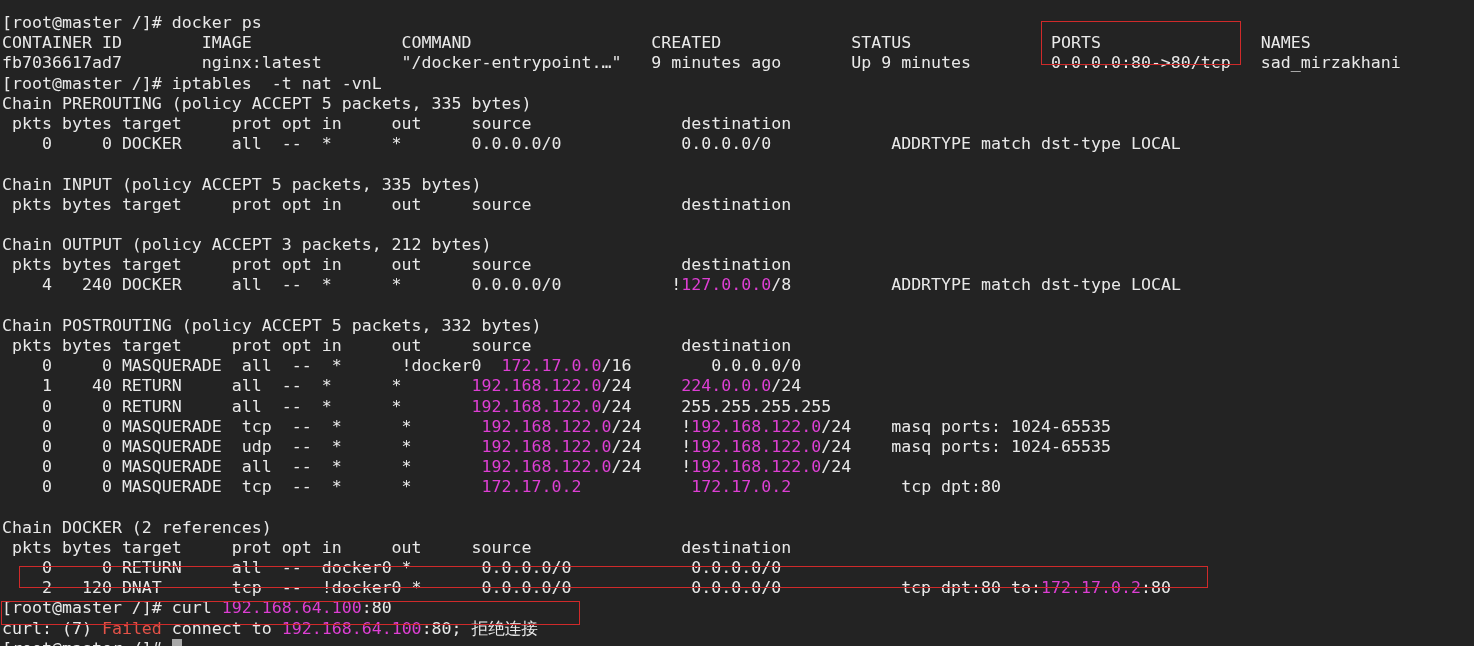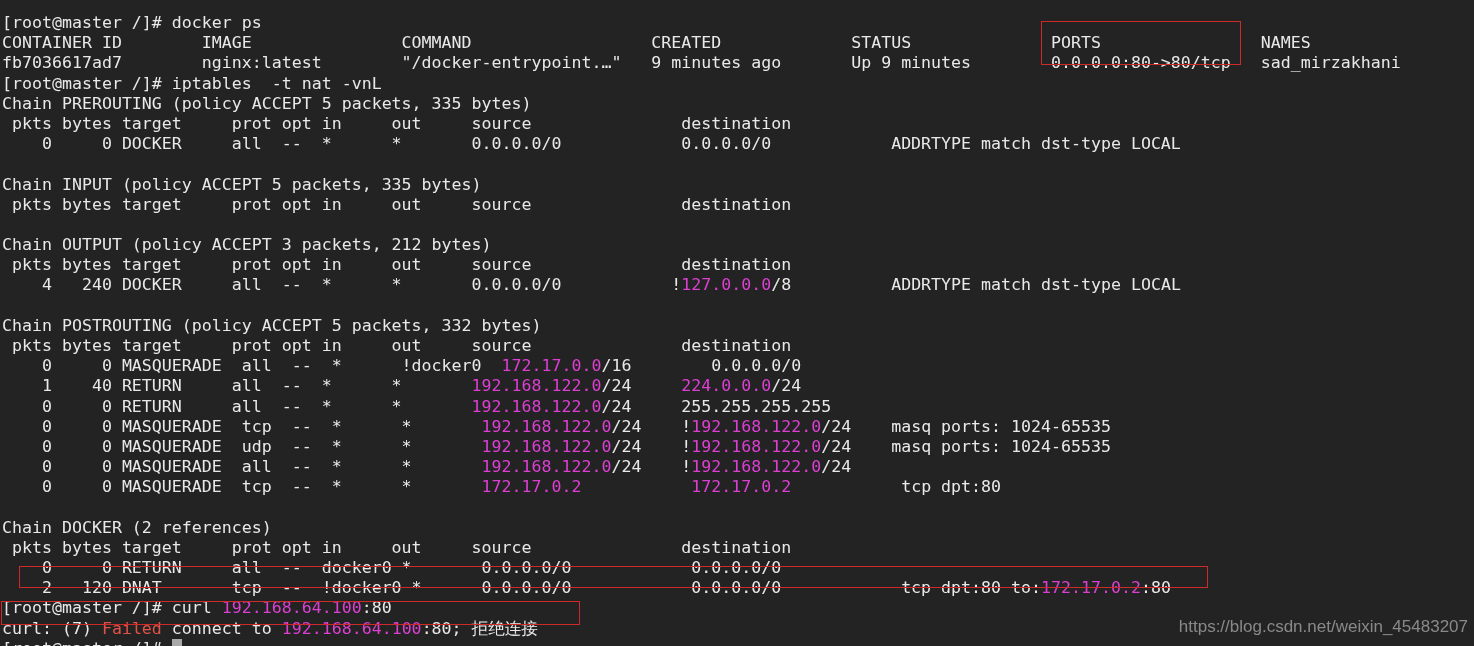--- a/index.html
+++ b/index.html
@@ -34,14 +34,13 @@
   }
 </style>
 </head>
 <body>
 
 <div class="screen">
   <pre class="term"><div class="line"><span>[root@master /]# docker ps</span></div><div class="line"><span>CONTAINER ID        IMAGE               COMMAND                  CREATED             STATUS              PORTS                NAMES</span></div><div class="line"><span>fb7036617ad7        nginx:latest        "/docker-entrypoint.…"   9 minutes ago       Up 9 minutes        0.0.0.0:80-&gt;80/tcp   sad_mirzakhani</span></div><div class="line"><span>[root@master /]# iptables  -t nat -vnL</span></div><div class="line"><span>Chain PREROUTING (policy ACCEPT 5 packets, 335 bytes)</span></div><div class="line"><span> pkts bytes target     prot opt in     out     source               destination</span></div><div class="line"><span>    0     0 DOCKER     all  --  *      *       0.0.0.0/0            0.0.0.0/0            ADDRTYPE match dst-type LOCAL</span></div><div class="line"></div><div class="line"><span>Chain INPUT (policy ACCEPT 5 packets, 335 bytes)</span></div><div class="line"><span> pkts bytes target     prot opt in     out     source               destination</span></div><div class="line"></div><div class="line"><span>Chain OUTPUT (policy ACCEPT 3 packets, 212 bytes)</span></div><div class="line"><span> pkts bytes target     prot opt in     out     source               destination</span></div><div class="line"><span>    4   240 DOCKER     all  --  *      *       0.0.0.0/0           !</span><span class="m">127.0.0.0</span><span>/8          ADDRTYPE match dst-type LOCAL</span></div><div class="line"></div><div class="line"><span>Chain POSTROUTING (policy ACCEPT 5 packets, 332 bytes)</span></div><div class="line"><span> pkts bytes target     prot opt in     out     source               destination</span></div><div class="line"><span>    0     0 MASQUERADE  all  --  *      !docker0  </span><span class="m">172.17.0.0</span><span>/16        0.0.0.0/0</span></div><div class="line"><span>    1    40 RETURN     all  --  *      *       </span><span class="m">192.168.122.0</span><span>/24     </span><span class="m">224.0.0.0</span><span>/24</span></div><div class="line"><span>    0     0 RETURN     all  --  *      *       </span><span class="m">192.168.122.0</span><span>/24     255.255.255.255</span></div><div class="line"><span>    0     0 MASQUERADE  tcp  --  *      *       </span><span class="m">192.168.122.0</span><span>/24    !</span><span class="m">192.168.122.0</span><span>/24    masq ports: 1024-65535</span></div><div class="line"><span>    0     0 MASQUERADE  udp  --  *      *       </span><span class="m">192.168.122.0</span><span>/24    !</span><span class="m">192.168.122.0</span><span>/24    masq ports: 1024-65535</span></div><div class="line"><span>    0     0 MASQUERADE  all  --  *      *       </span><span class="m">192.168.122.0</span><span>/24    !</span><span class="m">192.168.122.0</span><span>/24</span></div><div class="line"><span>    0     0 MASQUERADE  tcp  --  *      *       </span><span class="m">172.17.0.2</span><span>           </span><span class="m">172.17.0.2</span><span>           tcp dpt:80</span></div><div class="line"></div><div class="line"><span>Chain DOCKER (2 references)</span></div><div class="line"><span> pkts bytes target     prot opt in     out     source               destination</span></div><div class="line"><span>    0     0 RETURN     all  --  docker0 *       0.0.0.0/0            0.0.0.0/0</span></div><div class="line"><span>    2   120 DNAT       tcp  --  !docker0 *      0.0.0.0/0            0.0.0.0/0            tcp dpt:80 to:</span><span class="m">172.17.0.2</span><span>:80</span></div><div class="line"><span>[root@master /]# curl </span><span class="m">192.168.64.100</span><span>:80</span></div><div class="line"><span>curl: (7) </span><span class="r">Failed</span><span> connect to </span><span class="m">192.168.64.100</span><span>:80; 拒绝连接</span></div><div class="line"><span>[root@master /]# </span><span class="cursor"> </span></div></pre>
   <div class="hl hl-ports"></div>
   <div class="hl hl-dnat"></div>
   <div class="hl hl-curl"></div>
-  <div class="watermark">https://blog.csdn.net/weixin_45483207</div>
 </div>
 
 </body></html>

